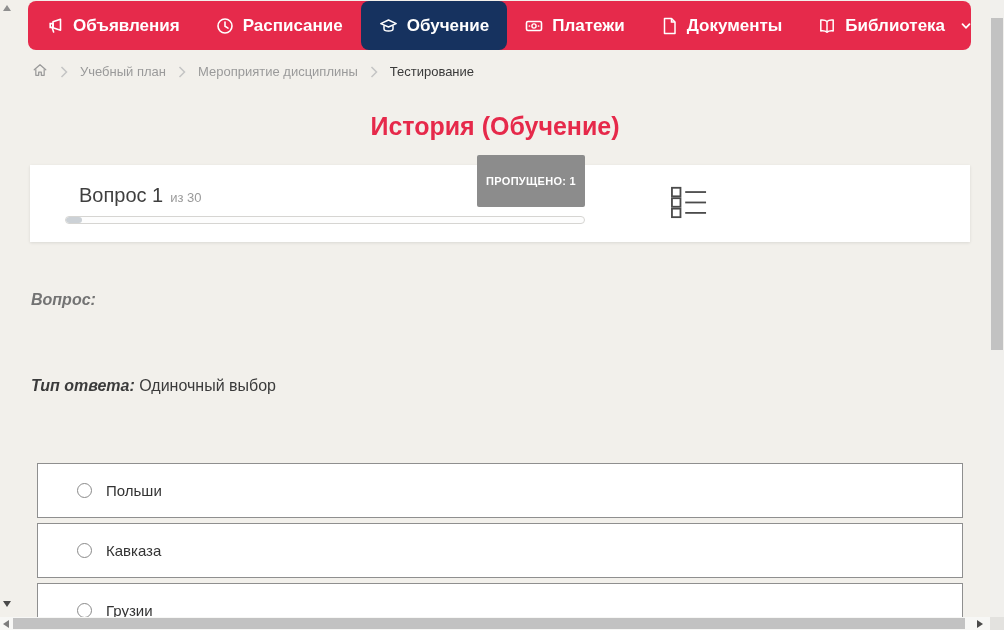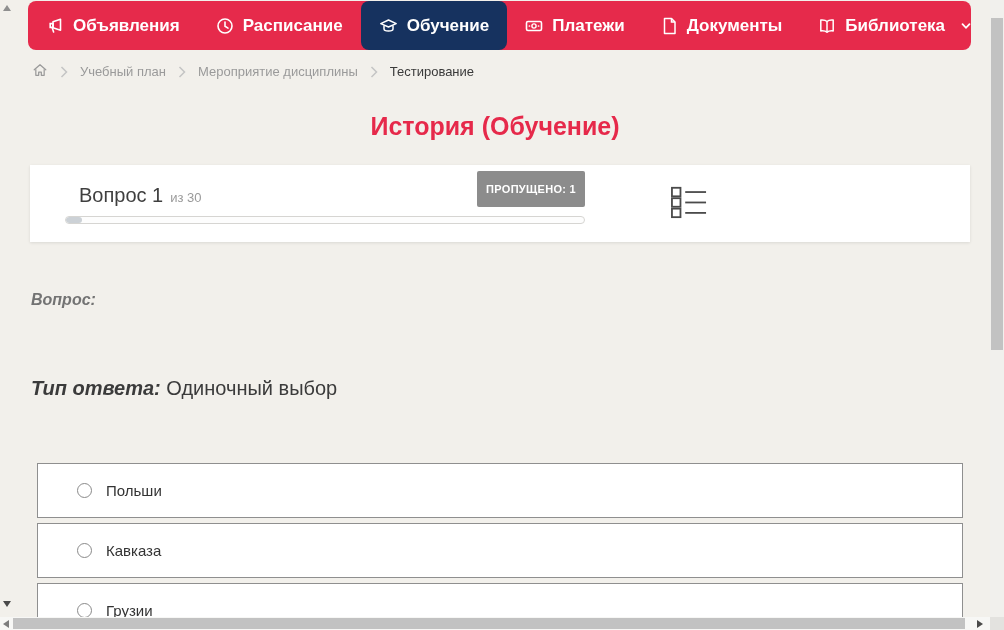--- a/index.html
+++ b/index.html
@@ -30,35 +30,35 @@
 
   
   .panel { position:absolute; left:30px; top:165px; width:940px; height:77px; background:#ffffff;
            box-shadow:0 1px 3px rgba(0,0,0,.10); }
   .panel-left { position:absolute; left:35px; top:18px; width:520px; }
   .panel-left-top { display:flex; justify-content:space-between; align-items:flex-end; height:24px; }
   .q-num-wrap { display:flex; align-items:baseline; gap:7px;margin-left:14px; }
   .q-num { font-size:20px; color:#3f3f3f; }
   .q-of  { font-size:13px; color:#9a9a9a; }
   .skip-badge { background:#8c8c8c; color:#ffffff; font-size:11px; font-weight:700;
-                padding:12px 9px; border-radius:2px; letter-spacing:.3px; }
+                padding:20px 9px; border-radius:2px; letter-spacing:.3px; }
   .progress { margin-top:9px; height:8px; border:1px solid #d6d5d2; border-radius:5px;
               background:#fdfdfd; overflow:hidden; }
   .progress-fill { height:100%; width:3.3%; background:#ccd1d6; border-radius:5px; }
   .panel-list-btn { position:absolute; left:638px; top:18px; width:42px; height:42px;
                     display:flex; align-items:center; justify-content:center; cursor:pointer; }
   .panel-timer { position:absolute; right:22px; top:20px; font-weight:300; color:#4f4f4f;
                  font-size:30px; letter-spacing:1px; display:flex; align-items:baseline; }
   .panel-timer .secs { font-size:23px; color:#9e9e9e; letter-spacing:.5px; }
 
   
   .q-label { position:absolute; left:31px; top:291px; font-size:16px; font-weight:700;
              font-style:italic; color:#737373; }
   .q-text  { position:absolute; left:31px; top:317px; width:930px; font-size:16px; color:#3b3b3b; }
-  .q-type  { position:absolute; left:31px; top:377px; font-size:20px; color:#3b3b3b; }
+  .q-type  { position:absolute; left:31px; top:377px; font-size:16px; color:#3b3b3b; }
   .q-type .t-label { font-weight:700; font-style:italic; }
 
   
   .option { position:absolute; left:37px; width:926px; height:55px; background:#ffffff;
             border:1px solid #8f8f8f; display:flex; align-items:center; padding-left:39px;
             gap:14px; cursor:pointer; }
   .option.o1 { top:463px; } .option.o2 { top:523px; } .option.o3 { top:583px; }
   .radio { width:15px; height:15px; border:1px solid #8a8a8a; border-radius:50%;
            background:#ffffff; flex:0 0 auto; }
   .option .olabel { font-size:15px; color:#333333; }

